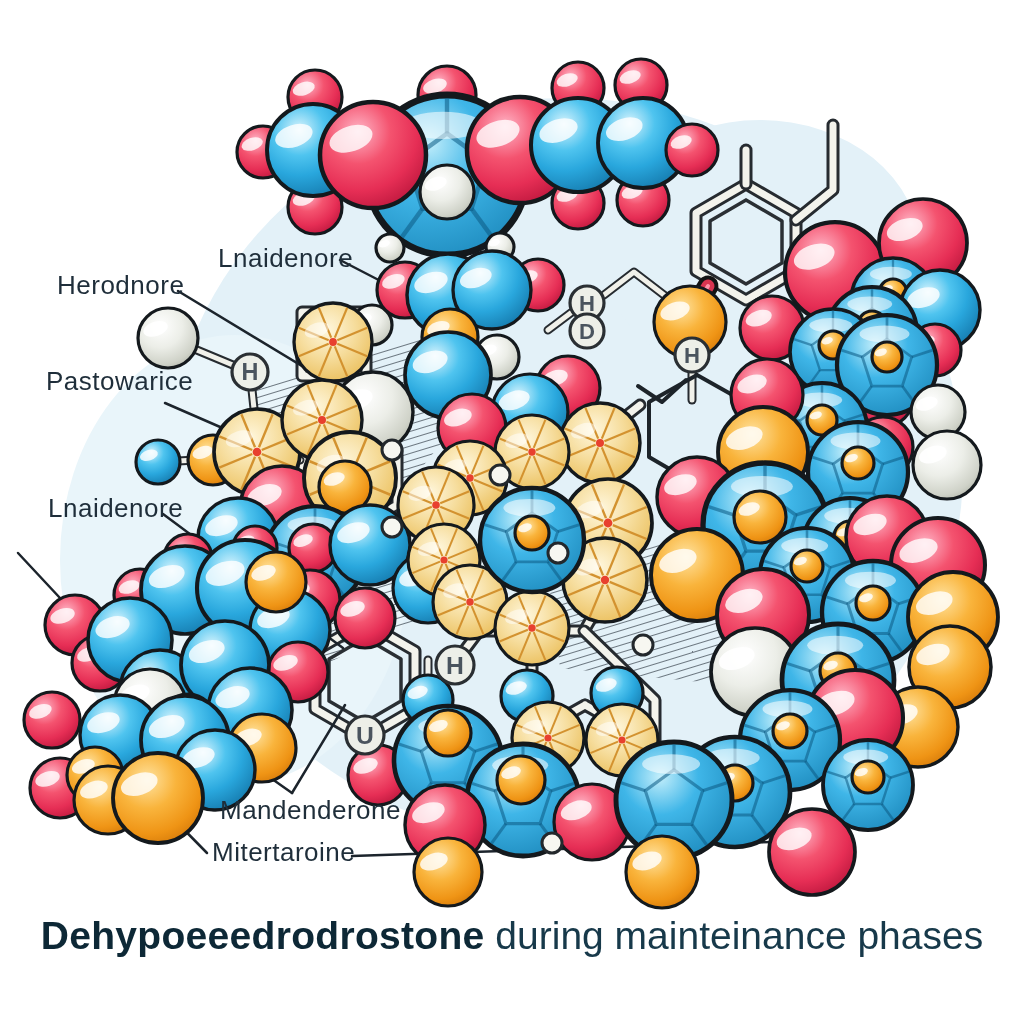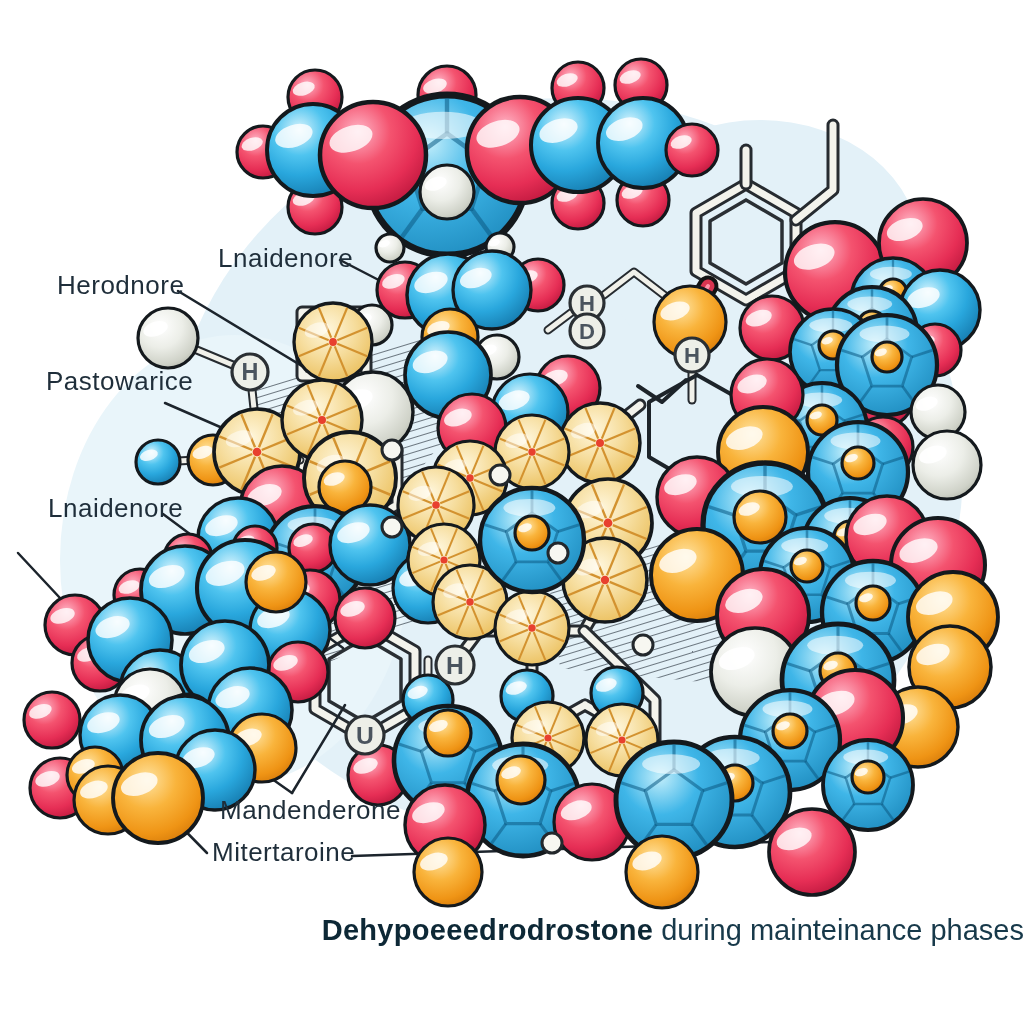--- a/index.html
+++ b/index.html
@@ -5,21 +5,21 @@
   html,body{margin:0;padding:0;background:#ffffff;width:1024px;height:1024px;overflow:hidden;}
   .stage{position:relative;width:1024px;height:1024px;font-family:"Liberation Sans",sans-serif;}
   svg{position:absolute;left:0;top:0;}
   .label{position:absolute;font-size:26px;line-height:1;color:#1f2e3a;letter-spacing:.5px;white-space:nowrap;}
   #lbl0{left:218px;top:245px}
   #lbl1{left:57px;top:272px}
   #lbl2{left:46px;top:368px}
   #lbl3{left:48px;top:495px}
   #lbl4{left:220px;top:797px}
   #lbl5{left:212px;top:839px}
-  .caption{position:absolute;left:0;right:0;top:914px;text-align:right;font-size:29px;color:#17394a;}
+  .caption{position:absolute;left:0;right:0;top:914px;text-align:center;font-size:39px;color:#17394a;}
   .caption b{color:#0d2836;font-weight:bold;letter-spacing:.3px;}
 </style>
 </head>
 <body>
 
 <div class="stage">
   <svg id="mol" width="1024" height="1024" viewBox="0 0 1024 1024">
     <defs>
       <radialGradient id="gB" cx="35%" cy="28%" r="80%">
         <stop offset="0%" stop-color="#d9f4fd"></stop>

